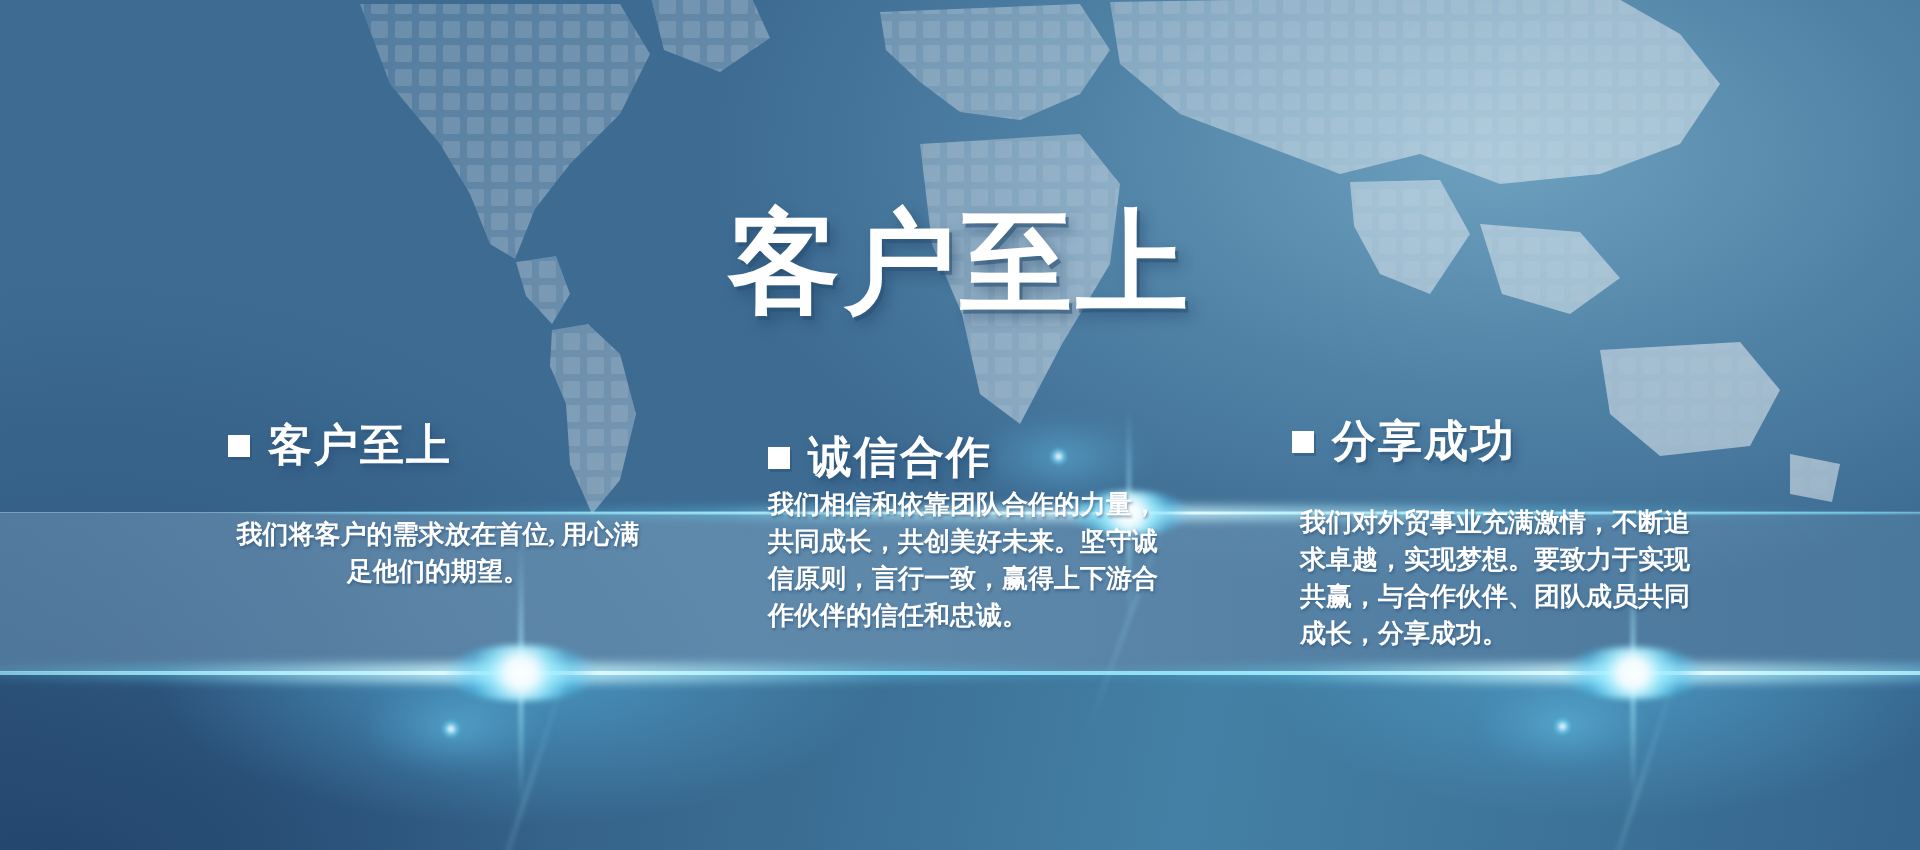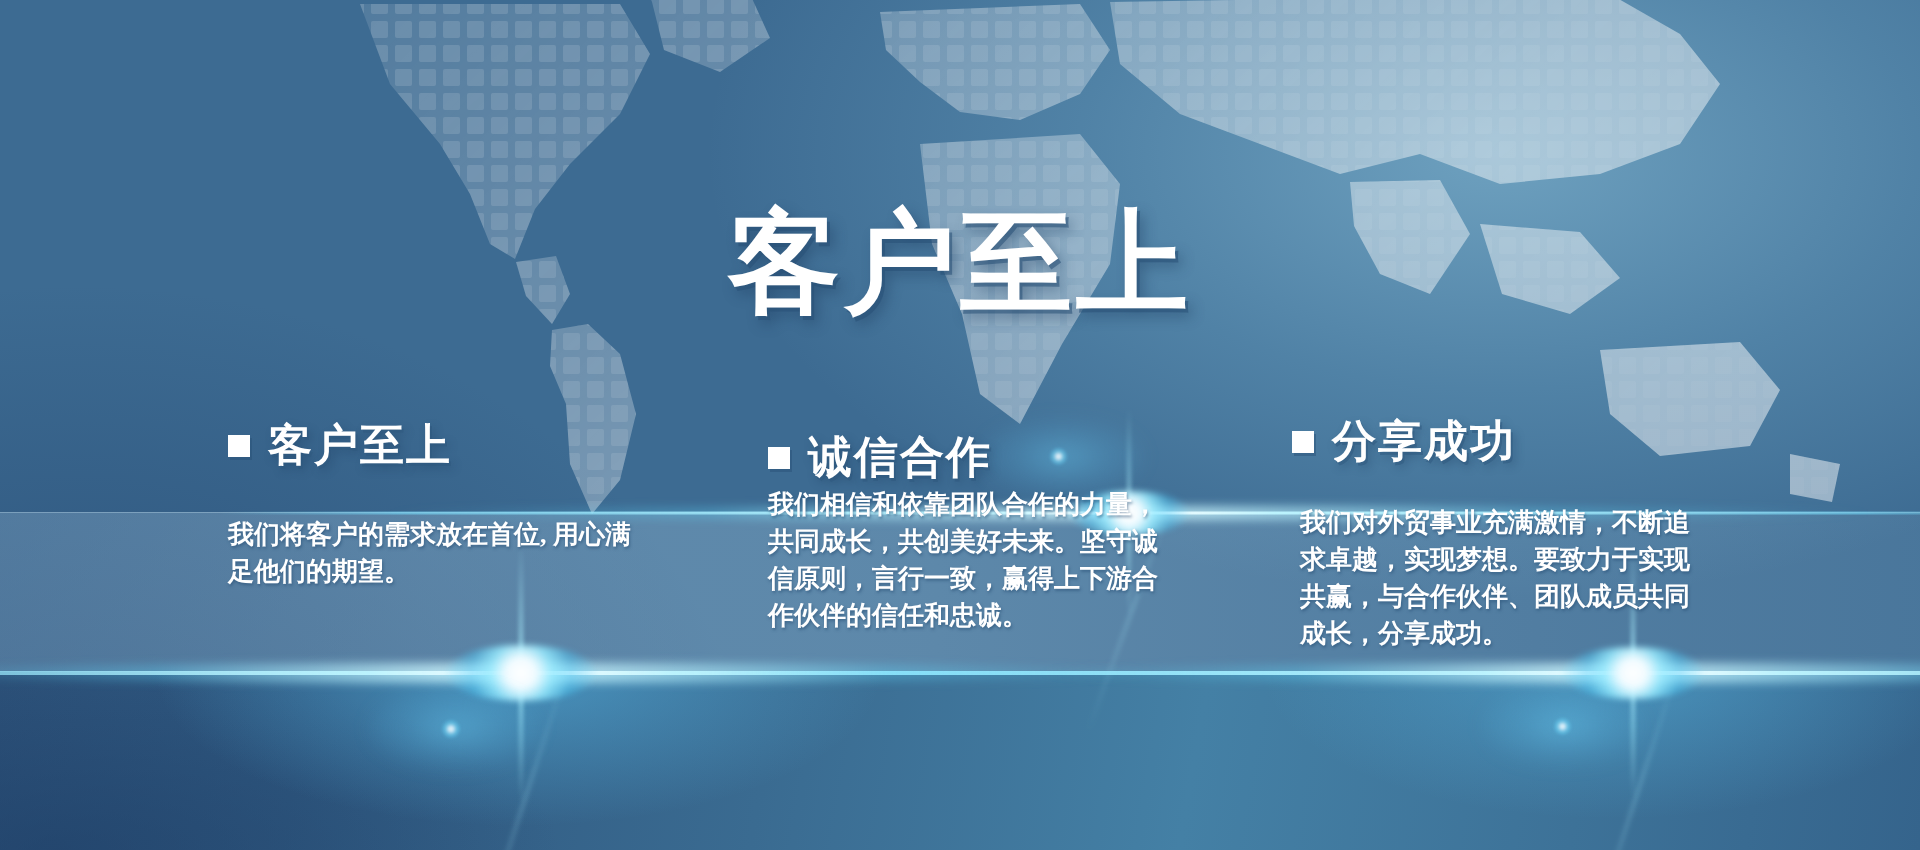--- a/index.html
+++ b/index.html
@@ -245,21 +245,21 @@
     color: #ffffff;
     font-weight: bold;
     font-family: "Liberation Serif", "DejaVu Serif", serif;
     text-shadow: 1px 2px 3px rgba(35,72,112,0.55);
   }
 
   
   #col-1 { left: 228px;  top: 416px; width: 430px; }
   #col-2 { left: 768px;  top: 428px; width: 420px; }
   #col-3 { left: 1292px; top: 412px; width: 420px; }
-  #col-1 .col-body { margin-top: 42px; margin-left: 0px; width: 420px; }
+  #col-1 .col-body { margin-top: 42px; margin-left: 0px; width: 420px; text-align: center; }
   #col-2 .col-body { margin-left: 0px; width: 400px; }
   #col-3 .col-body { margin-top: 34px; margin-left: 8px; width: 400px; }
 </style>
 </head>
 <body>
 
 <div id="banner">
 
   <div class="bg-base"></div>
   <div class="bg-glow-tr"></div>

